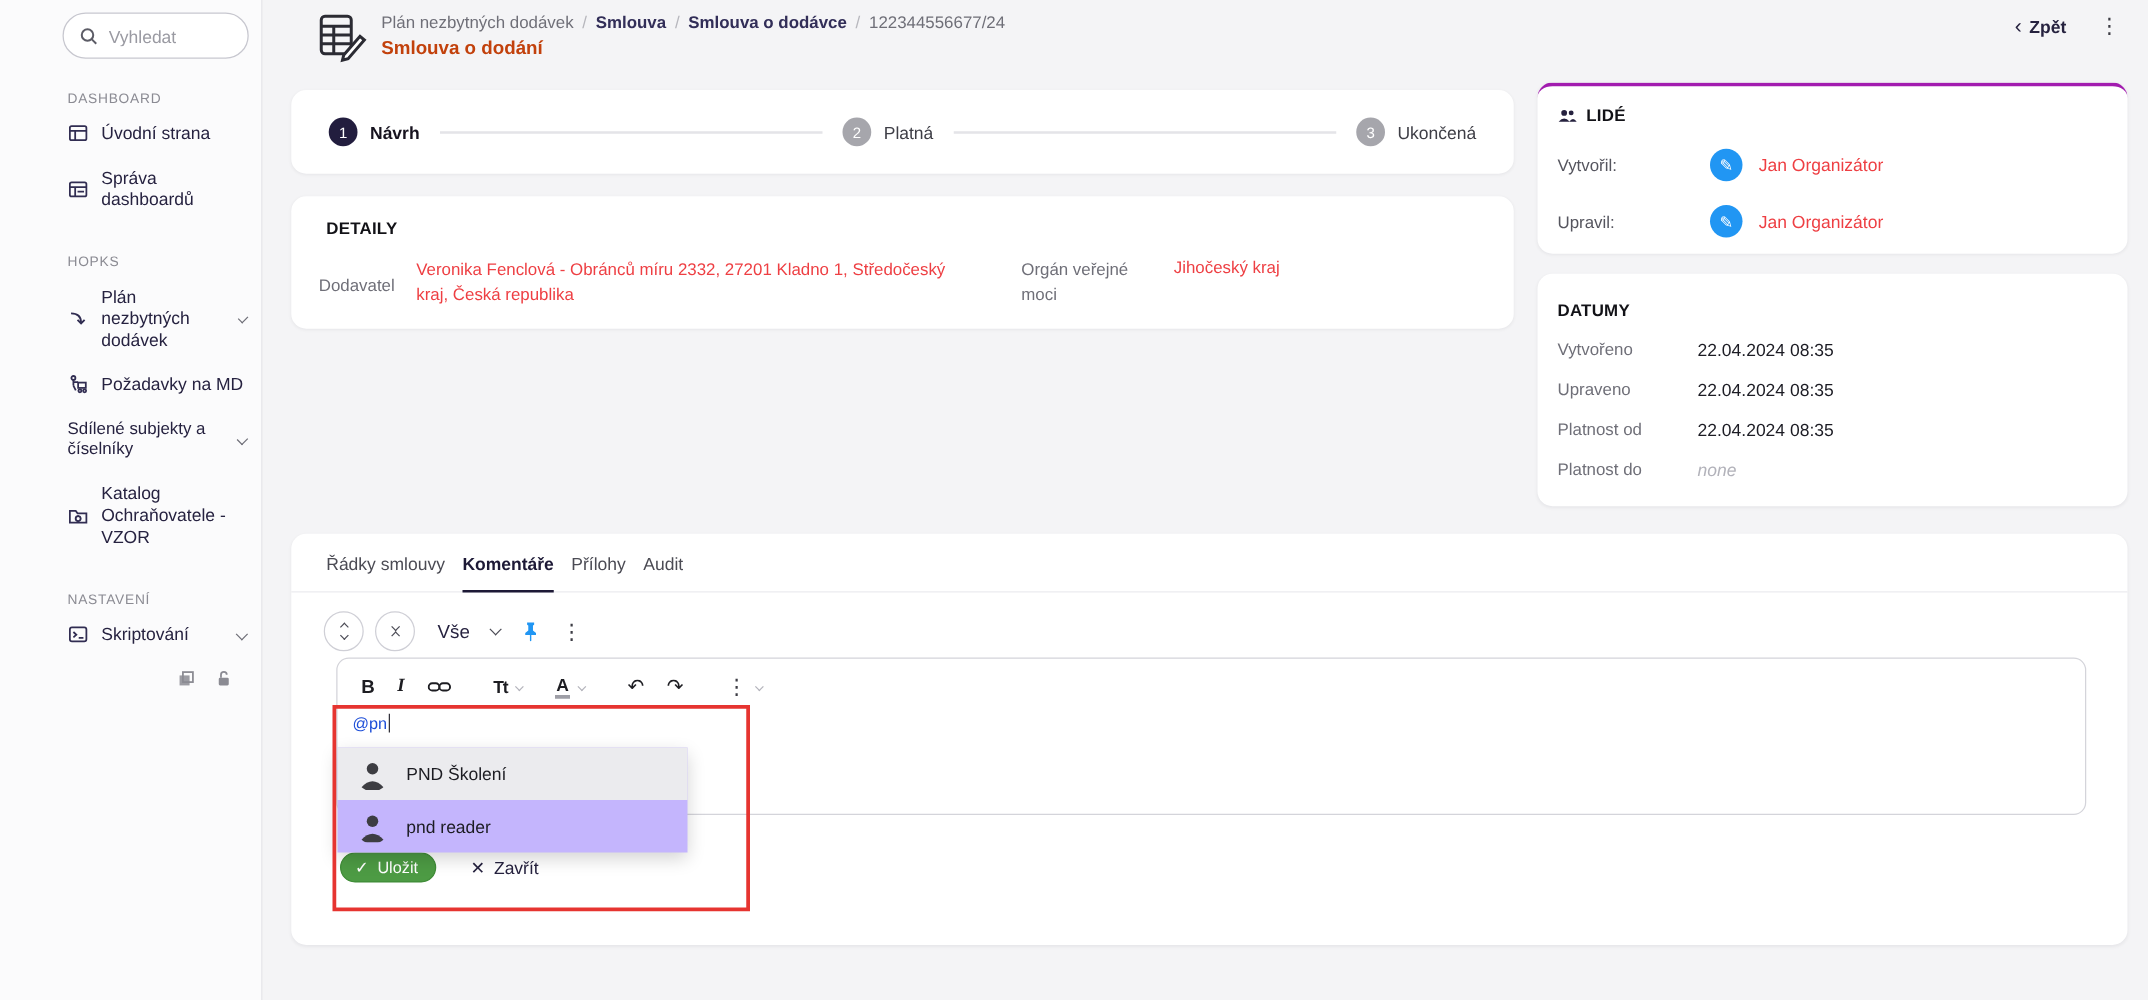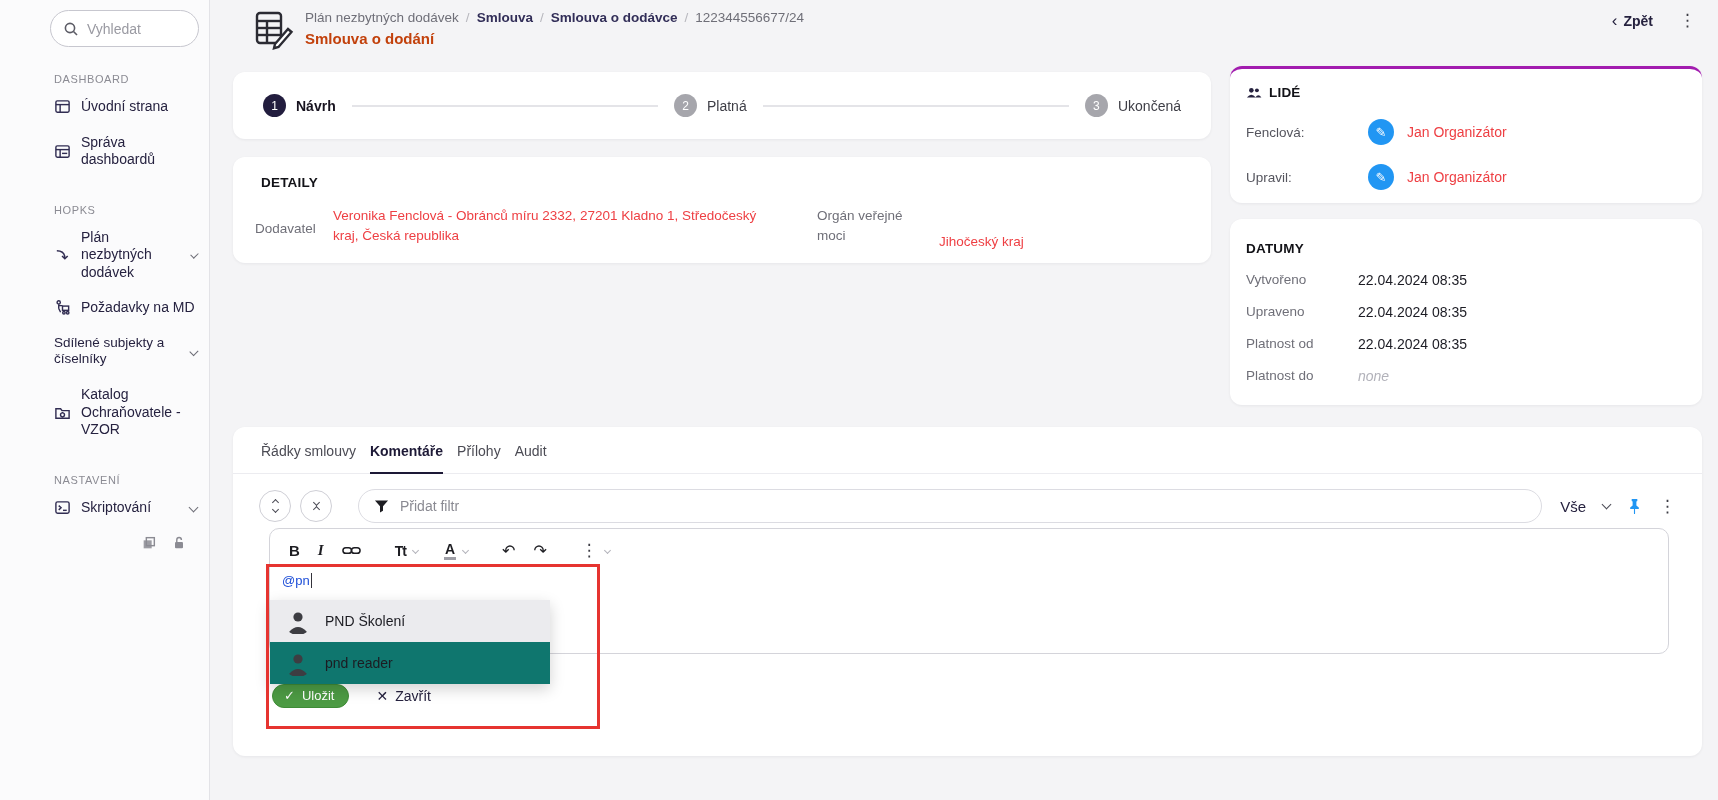--- a/index.html
+++ b/index.html
@@ -58,21 +58,21 @@
   .step-line { flex:1; height:2px; background:#e4e4e8; margin:0 16px; }
 
   
   .details { left:233px; top:157px; width:978px; height:106px; padding:18px 0 0 28px; }
   .details-row { display:flex; align-items:flex-start; margin-top:16px; font-size:13.5px; }
   .d-label { color:#6f6f78; }
   .red-link { color:#ee3f43; cursor:pointer; }
   .sup-label { width:70px; margin-left:-6px; margin-top:15px; }
   .sup-value { width:448px; margin-left:8px; line-height:1.45; }
   .auth-label { width:96px; margin-left:36px; line-height:1.45; }
-  .auth-value { margin-left:26px;margin-top:28px; }
+  .auth-value { margin-left:26px; }
 
   
   .people { left:1230px; top:66px; width:472px; height:137px; border-top:3px solid #a21caf; padding:16px 0 0 16px; }
   .people-head { display:flex; align-items:center; gap:7px; }
   .people-row { display:flex; align-items:center; margin-top:19px; font-size:13.5px; }
   .people-row .pl { width:122px; color:#55555e; }
   .avatar-edit { width:26px; height:26px; border-radius:50%; background:#2196f3; color:#fff;
                  display:flex; align-items:center; justify-content:center; font-size:13px; cursor:pointer; }
   .people-row .pv { margin-left:13px; font-size:14px; }
 
@@ -109,21 +109,21 @@
   .tb { display:flex; align-items:center; cursor:pointer; }
   .tb-bold { font-weight:700; font-size:15px; }
   .tb-italic { font-family:"Liberation Serif", serif; font-style:italic; font-weight:700; font-size:15px; }
   .tb-format { font-size:14px; font-weight:700; letter-spacing:-1px; }
   .tb-color { font-size:14px; font-weight:700; border-bottom:3px solid #9e9ea6; padding:0 1px; }
   .tb-arrow { font-size:16px; }
   .gap18 { width:18px; } .gap26 { width:26px; } .gap34 { width:34px; } .gap7 { width:7px; }
   .editor-text { position:absolute; left:12px; top:44px; font-size:13px; color:#1d4ed8; display:flex; align-items:center; }
   .caret { display:inline-block; width:1px; height:15px; background:#33323b; margin-left:1px; }
 
-  .mention-dd { position:absolute; left:0; top:71px; width:280px; background:#0f766e; z-index:5;
+  .mention-dd { position:absolute; left:0; top:71px; width:280px; background:#c4b5fd; z-index:5;
                 box-shadow:0 5px 14px rgba(0,0,0,.18); }
   .mention-row { height:42px; display:flex; align-items:center; gap:13px; padding:0 14px;
                  font-size:14px; color:#1c1c22; cursor:pointer; }
   .mention-row.selected { background:#ebebee; }
   .mention-avatar { width:28px; height:28px; border-radius:50%; overflow:hidden; background:transparent;
                     display:flex; align-items:center; justify-content:center; }
 
   .btns-row { display:flex; align-items:center; margin:30px 0 0 39px; gap:27px; }
   .save-btn { display:flex; align-items:center; gap:7px; background:#4d9b44; border:1px solid #3f8c37;
               color:#fff; font-size:13px; padding:3px 14px 4px 11px; border-radius:13px; cursor:pointer; }
@@ -300,21 +300,21 @@
         <svg width="16" height="14" viewBox="0 0 18 14" fill="#26223f">
           <circle cx="6" cy="4" r="2.6"></circle>
             <circle cx="12.3" cy="4" r="2.2"></circle>
           <path d="M1 12 q5 -6 10 0 z"></path>
             <path d="M10.5 12 q3.5 -5 6.8 0 z"></path>
         </svg>
         </span>
       <span class="card-title">LIDÉ</span>
     </div>
     <div class="people-row">
-      <span class="pl">Fenclová:</span>
+      <span class="pl">Vytvořil:</span>
       <span class="avatar-edit">
           <span>✎</span>
         </span>
       <span class="pv red-link">Jan Organizátor</span>
     </div>
     <div class="people-row">
       <span class="pl">Upravil:</span>
       <span class="avatar-edit">
           <span>✎</span>
         </span>
@@ -353,28 +353,20 @@
 
     <div class="filter-row">
       <span class="circle-btn">
         <span class="chv sm mid up"></span>
         <span class="chv sm mid"></span>
       </span>
       <span class="circle-btn">
         <span class="chv sm mid"></span>
         <span class="chv sm mid up"></span>
       </span>
-      <div class="filter-pill">
-        <span style="display:flex;">
-          <svg width="15" height="15" viewBox="0 0 16 16">
-              <path d="M1 1.5 h14 L9.6 7.8 v4.6 l-3.2 2 V7.8 z" fill="#1d1d22"></path>
-            </svg>
-        </span>
-        <input type="text" placeholder="Přidat filtr" style="">
-      </div>
       <div class="view-cluster">
         <span class="view-all">Vše</span>
         <span class="chv mid" style="margin-top:-4px;"></span>
         <span style="display:flex;cursor:pointer;">
           <svg width="15" height="17" viewBox="0 0 16 18" fill="#2196f3">
             <path d="M5 1 h6 v2 l-1 .6 v4.2 l2.6 2.2 v1.6 H3.4 V10 L6 7.8 V3.6 L5 3 z"></path>
             <rect x="7.4" y="11.5" width="1.2" height="5.5" rx=".6"></rect>
           </svg>
           </span>
         <span class="kebab">⋮</span>

